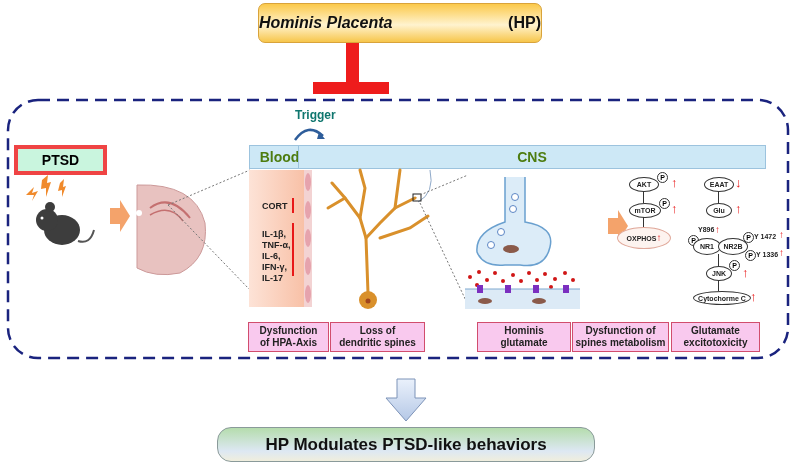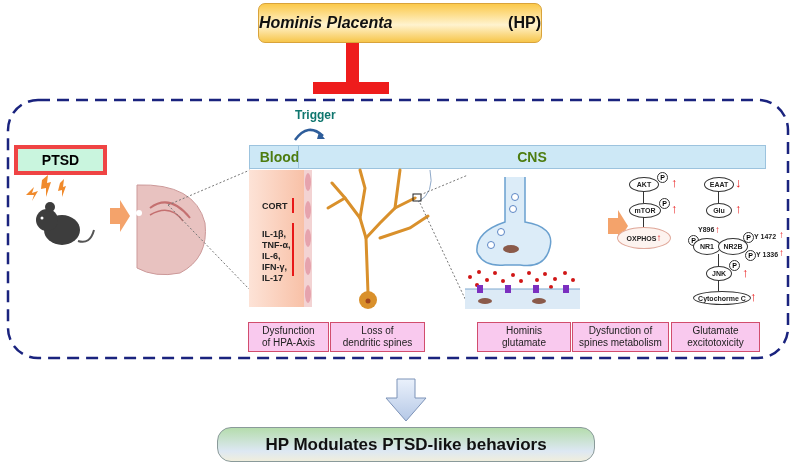--- a/index.html
+++ b/index.html
@@ -10,21 +10,21 @@
     font-weight:bold;font-size:16px;color:#111;}
   .title-box i{font-style:italic;margin-right:5px;}
   .inhibit-stem{left:346px;top:43px;width:13px;height:42px;background:#ee1c1c;}
   .inhibit-bar{left:313px;top:82px;width:76px;height:12px;background:#ee1c1c;}
   .dashed-frame{left:6px;top:98px;width:784px;height:262px;}
   .label-bar{background:#cde8f6;border:1px solid #9cc3de;font-weight:bold;font-size:14px;display:flex;align-items:center;justify-content:center;color:#4d7c0f;}
   .ptsd{left:14px;top:145px;width:85px;height:22px;background:#c9f5de;border:4px solid #ef4444;font-weight:bold;font-size:14px;display:flex;align-items:center;justify-content:center;}
   .blood{left:249px;top:145px;width:59px;height:22px;}
   .cns{left:298px;top:145px;width:466px;height:22px;}
   .trigger{left:295px;top:108px;font-size:12px;font-weight:bold;color:#0f766e;}
-  .pink-box{background:#f9c9ee;border:1px solid #d14d6d;font-size:10px;font-weight:normal;text-align:center;display:flex;align-items:center;justify-content:center;line-height:1.2;color:#222;}
+  .pink-box{background:#f9c9ee;border:1px solid #d14d6d;font-size:10px;font-weight:bold;text-align:center;display:flex;align-items:center;justify-content:center;line-height:1.2;color:#222;}
   .blood-panel{left:249px;top:170px;width:56px;height:137px;background:linear-gradient(90deg,#fde3d7,#f8c0a6);}
   .blood-text{font-size:9px;font-weight:bold;color:#222;line-height:11px;}
   .redbar{background:#e81818;width:2px;}
   .node{border:1px solid #333;border-radius:50%;background:#fff;font-size:7px;font-weight:bold;display:flex;align-items:center;justify-content:center;color:#222;}
   .ptag{border:1px solid #333;border-radius:50%;background:#fff;font-size:7px;font-weight:bold;width:9px;height:9px;display:flex;align-items:center;justify-content:center;}
   .up{color:#e81818;font-weight:bold;font-size:13px;line-height:1;}
   .small{font-size:7px;font-weight:bold;color:#222;}
   .result{left:217px;top:427px;width:376px;height:33px;border:1px solid #8a9a9a;border-radius:14px;
     background:linear-gradient(#b5dcad,#dde8f3 70%,#f0eedd);display:flex;align-items:center;justify-content:center;font-weight:bold;font-size:17px;color:#111;}
 </style>

